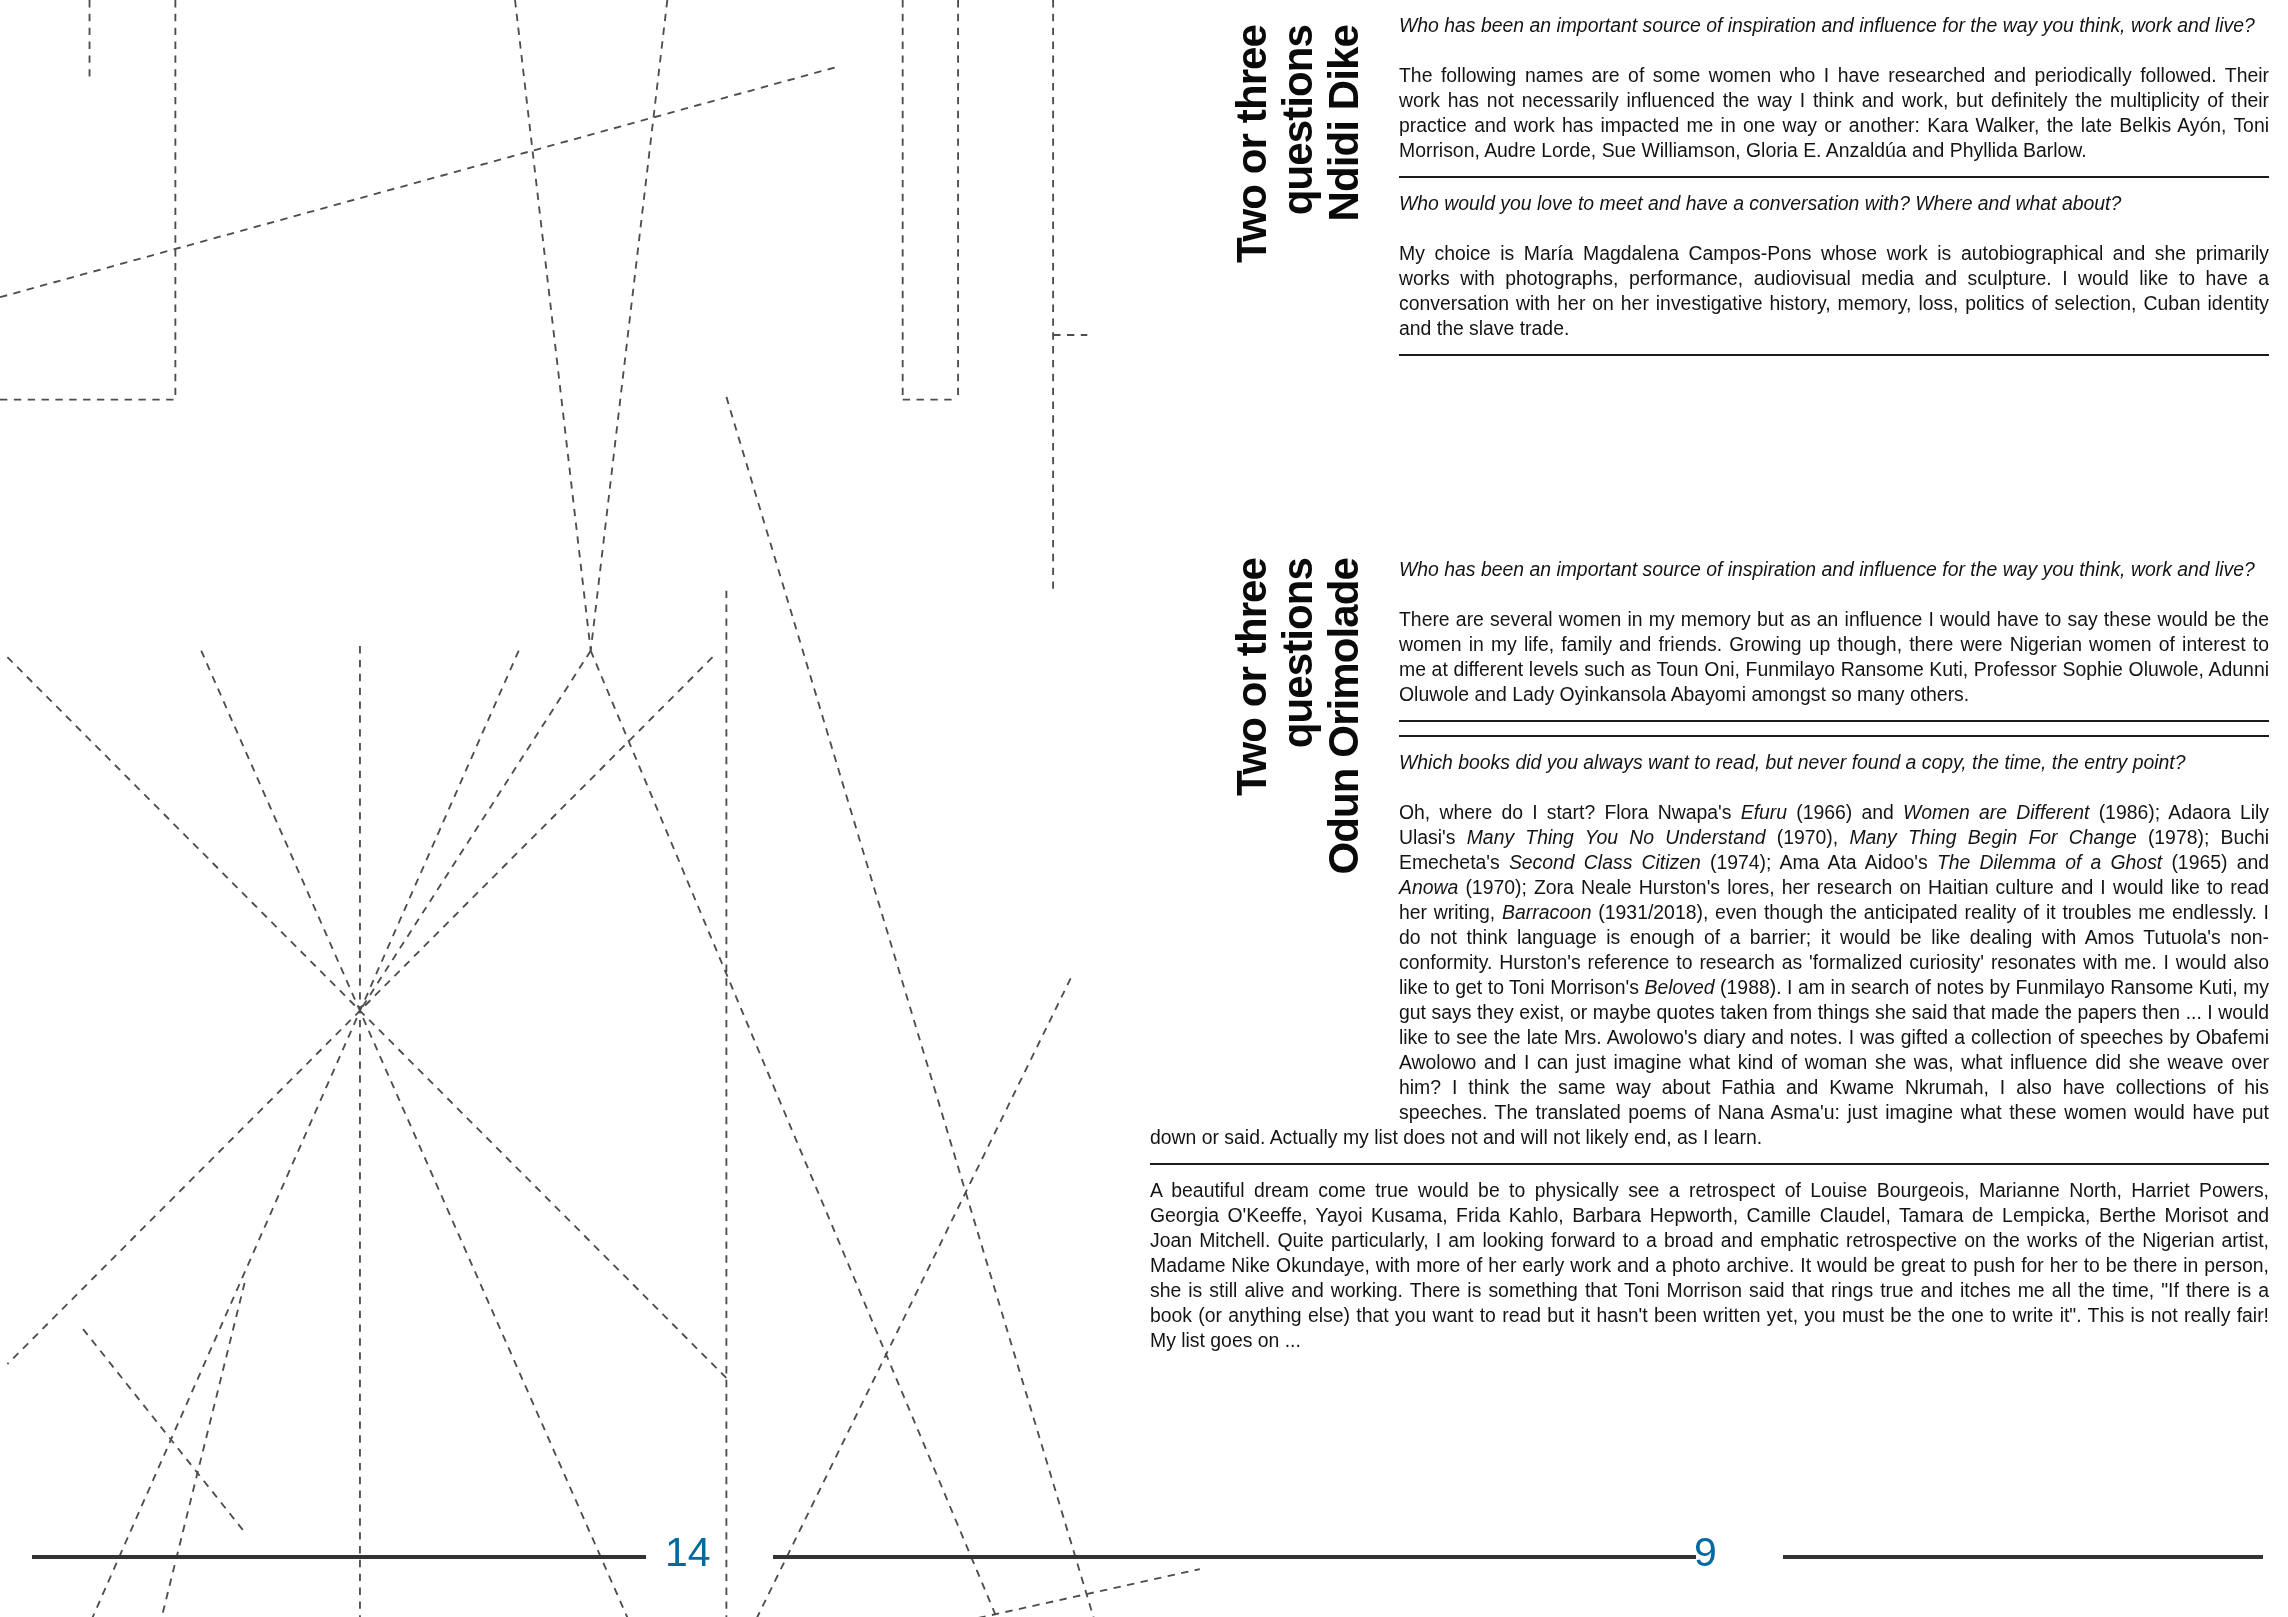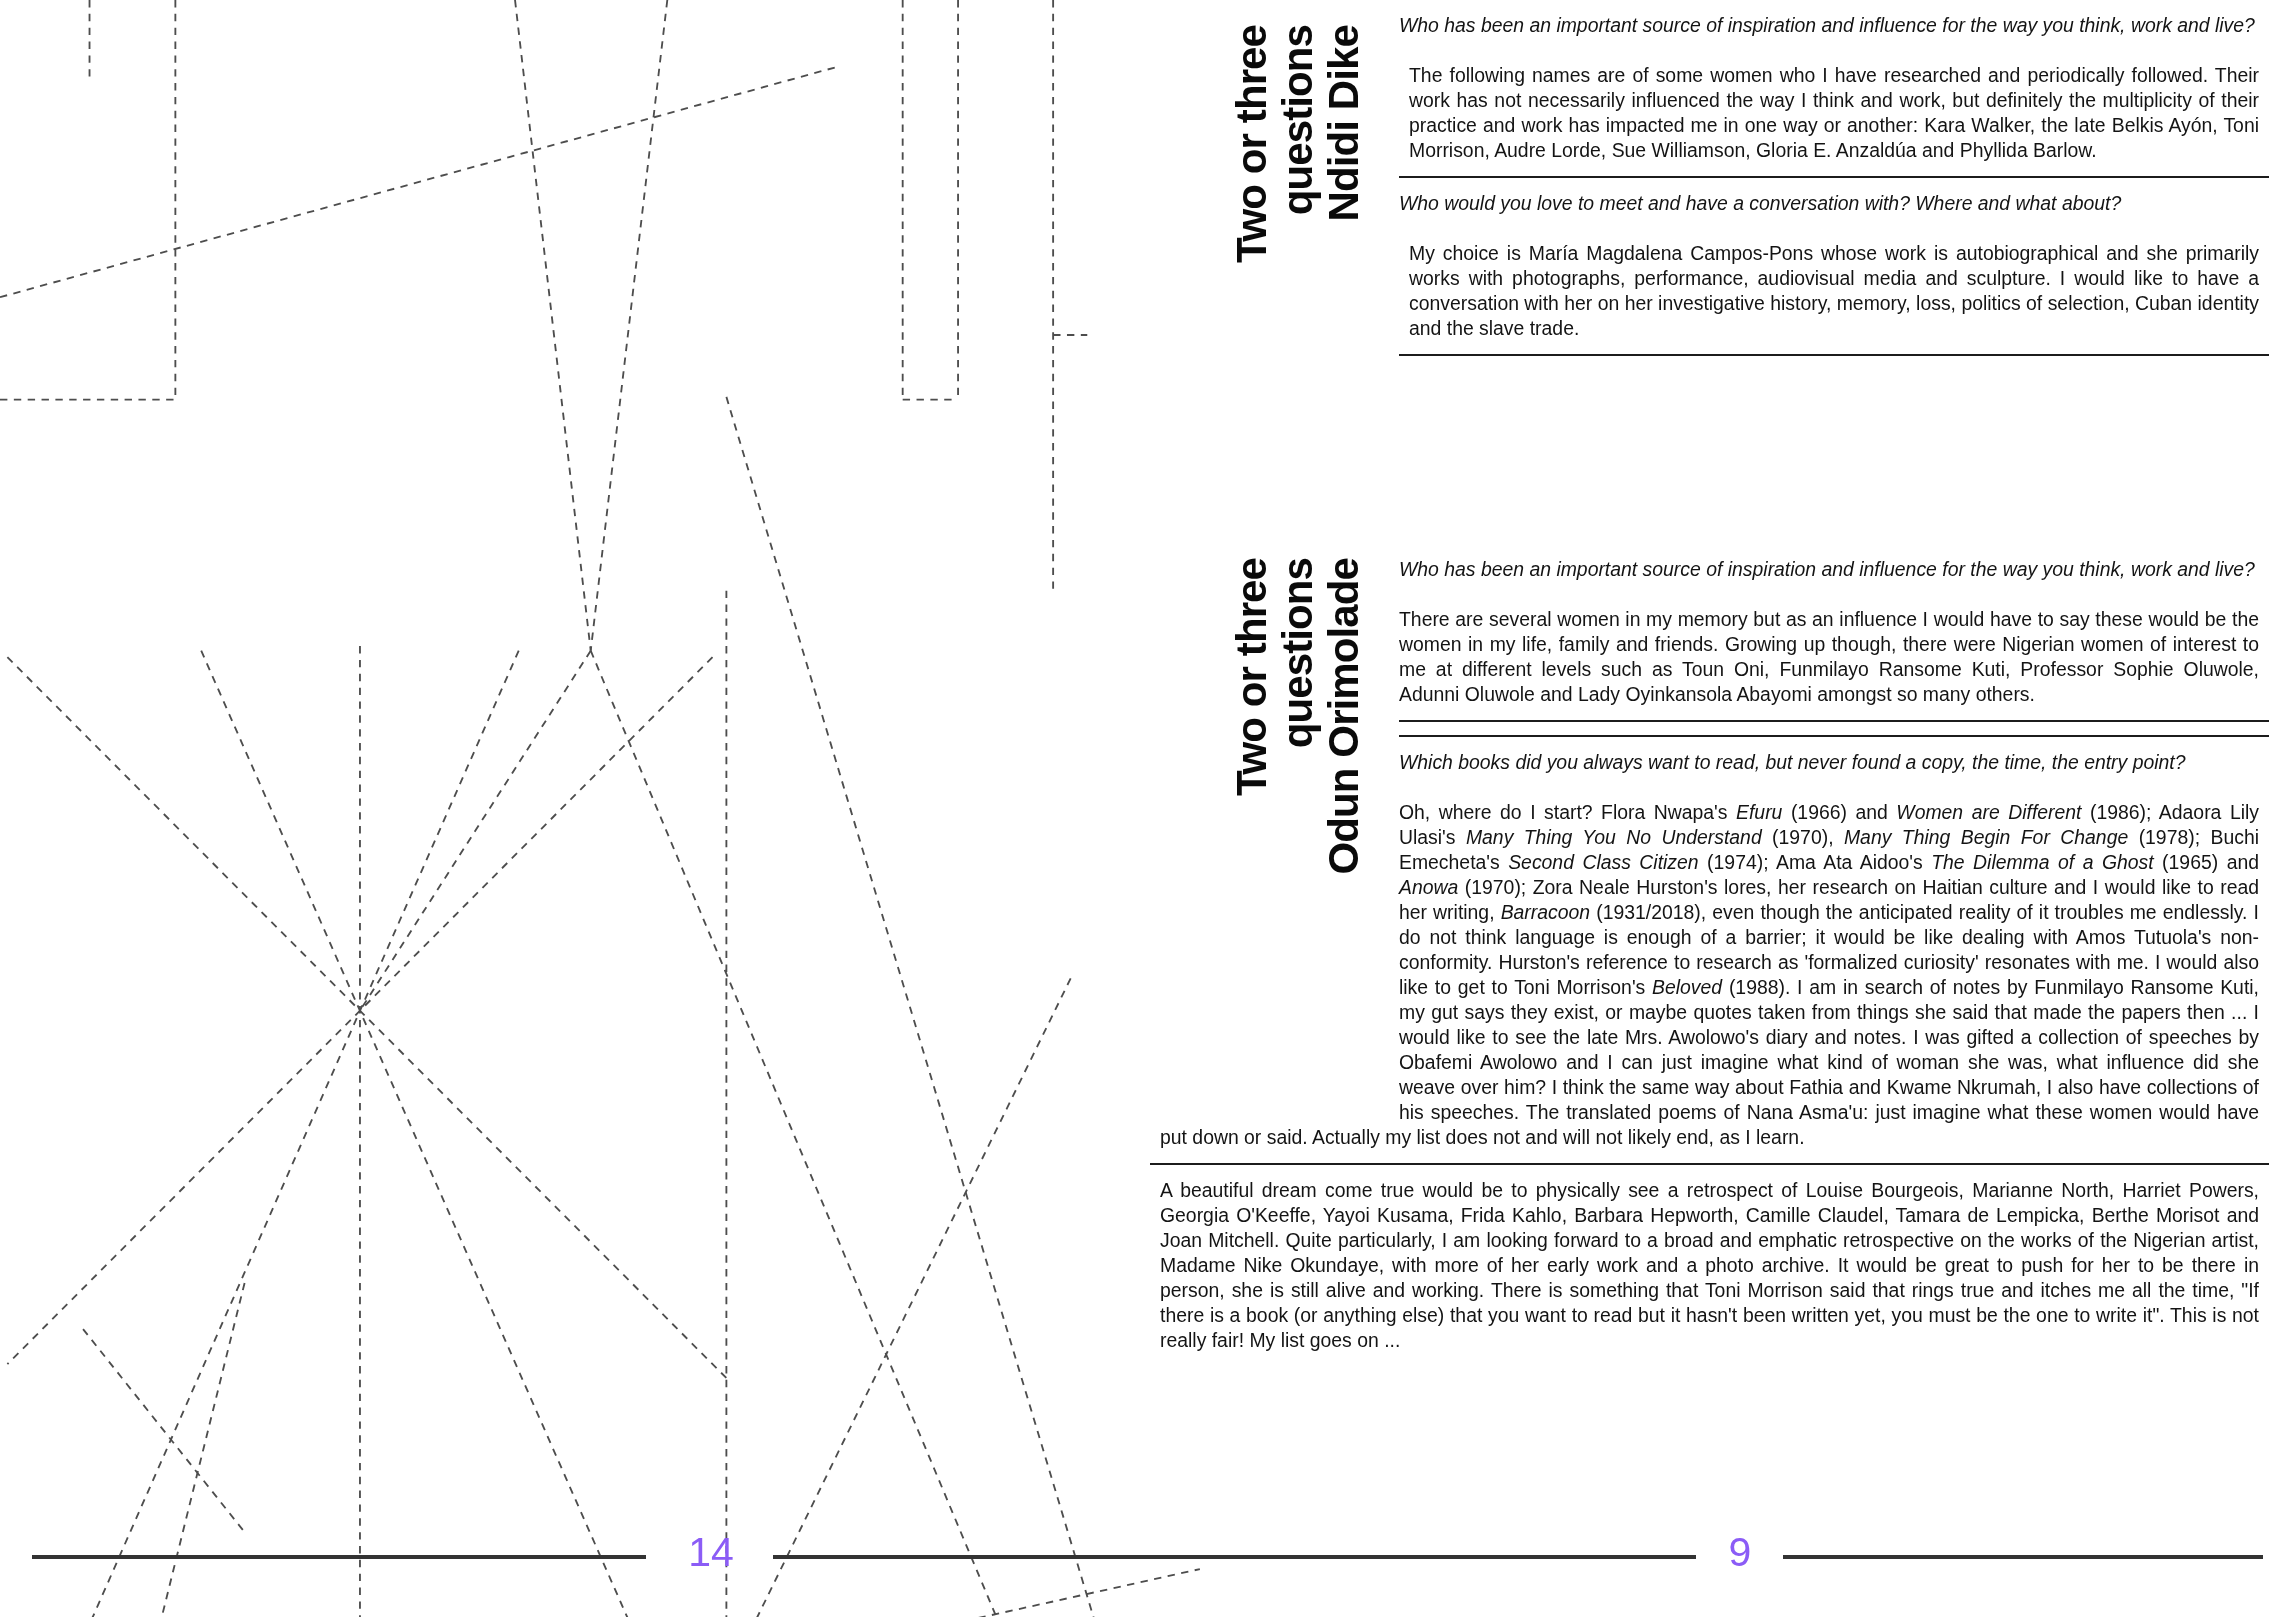--- a/index.html
+++ b/index.html
@@ -38,35 +38,35 @@
 
   .q{
     font-style:italic;
     font-size:19.4px;line-height:25px;
     text-align:justify;
     margin:0 0 25px 0;
   }
   .a{
     font-size:19.4px;line-height:25px;
     text-align:justify;
-    margin:10px;
+    margin:0;
   }
   .rule{
     border:none;border-top:2.8px solid #1c1c1c;
     margin:13px 0 13px 0;
   }
   .float-spacer{float:left;width:249px;height:556px;}
 
   .footer-rule{position:absolute;top:1555px;height:3.7px;background:#333;}
   #frule-a{left:32px;width:614px;}
   #frule-b{left:773px;width:923px;}
   #frule-c{left:1783px;width:480px;}
   .folio{
     position:absolute;top:1530px;width:92px;
-    text-align:center;font-size:41px;line-height:44px;color:#8b5cf6;
+    font-size:41px;line-height:44px;color:#0369a1;
   }
   #folio-14{left:665px;}
   #folio-15{left:1694px;}
 </style>
 </head>
 <body>
 
 <div id="spread">
 
   <svg id="fold-pattern" viewBox="0 0 2480 1753" xmlns="http://www.w3.org/2000/svg" aria-hidden="true">

